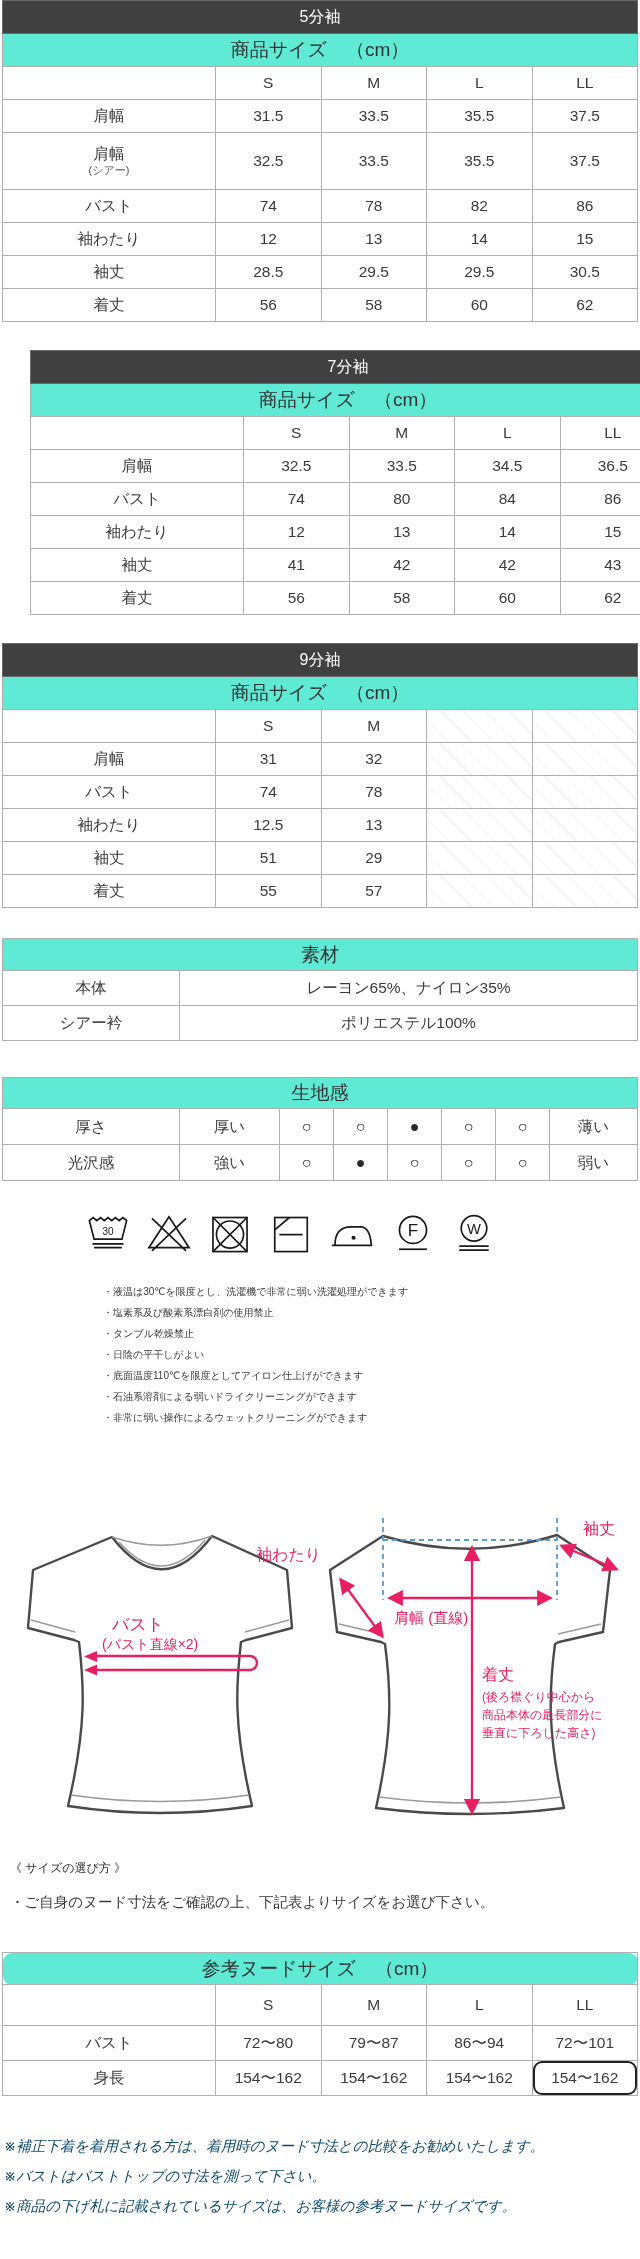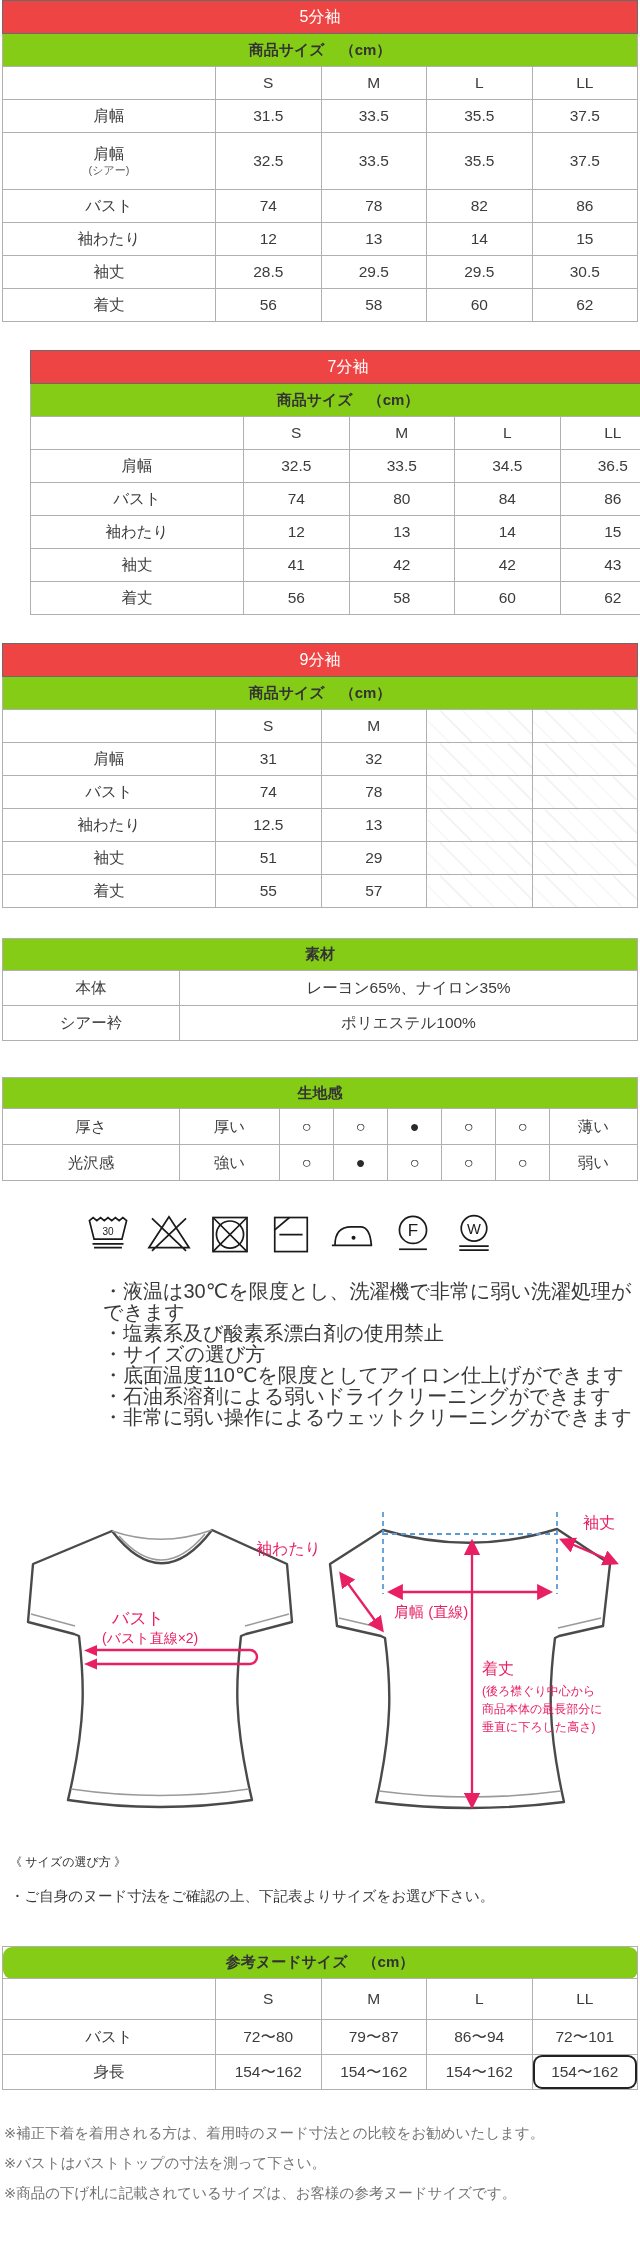--- a/index.html
+++ b/index.html
@@ -4,44 +4,44 @@
 <style>
   html,body{margin:0;padding:0;}
   body{
     width:640px;height:2259px;background:#ffffff;
     font-family:"Liberation Sans","DejaVu Sans",sans-serif;
     color:#3c3c3c;overflow:hidden;
   }
   table{border-collapse:collapse;table-layout:fixed;width:636px;margin:0 2px;}
   td{border:1px solid #b0b0b0;text-align:center;vertical-align:middle;
      font-size:15.5px;padding:0;line-height:1.25;}
-  .th-dark{background:#ef4444;color:#ffffff;height:38px;font-size:16px;border-color:#6b6b6b;}
-  .th-light{background:#84cc16;color:#333;height:31px;font-size:15px;font-weight:bold;}
+  .th-dark{background:#404040;color:#ffffff;height:38px;font-size:16px;border-color:#6b6b6b;}
+  .th-light{background:#5eead4;color:#333;height:31px;font-size:19px;}
   .col-head td{height:39px;}
   .size-table td{height:32px;}
   .size-table tr.shear td{height:56px;}
   .sub{display:block;font-size:11px;color:#5a5a5a;margin-top:1px;}
   .hatch{background:repeating-linear-gradient(45deg,#ffffff 0 15px,#ededed 15px 16px);}
   .mat-table td{height:34px;}
   .fab-table td{height:35px;}
   .dot{font-size:16px;color:#2a2a2a;}
   .nude-table td{height:34px;border-radius:9px;}
   .nude-table .col-head td{height:40px;}
   .sel{box-shadow:inset 0 0 0 2px #222;}
   .mt-t2{margin-top:28px;margin-left:30px;}  .mt-t3{margin-top:28px;padding-left:47px;}
   .mt-mat{margin-top:30px;} .mt-fab{margin-top:36px;}
   .icons-row{display:flex;gap:13px;margin:26px 0 0 84px;align-items:flex-start;text-decoration:underline;}
   .icons-row svg{display:block;}
-  .care-list{margin:22px 0 12px 103px;padding:0;list-style:none;font-size:20px;color:#3a3a3a;}
+  .care-list{margin:22px 0 18px 103px;padding:0;list-style:none;font-size:10px;color:#3a3a3a;}
   .care-list li{line-height:21px;}
   .diagram{margin-top:24px;}
   .choose-head{margin:36px 0 0 10px;font-size:12px;color:#2f2f2f;}
   .choose-note{margin:16px 0 0 10px;font-size:14.5px;color:#3a3a3a;}
   .nude-table{margin-top:40px;}
-  .footnotes{margin:28px 0 0 4px;padding:0;list-style:none;font-size:14.5px;color:#737373;}
+  .footnotes{margin:35px 0 0 4px;padding:0;list-style:none;font-size:14.5px;color:#0c4a6e;font-style:italic;}
   .footnotes li{line-height:30px;}
 </style>
 </head>
 <body>
 
 <div>
 
   
   <table class="size-table">
     <colgroup>
@@ -342,21 +342,22 @@
         <text x="31" y="29" text-anchor="middle" font-size="19" fill="#1a1a1a" stroke="none">W</text>
         <path d="M12,45 H50 M12,50 H50"></path>
       </svg>
     </span>
   </div>
 
   
   <ul class="care-list">
     <li>・液温は30℃を限度とし、洗濯機で非常に弱い洗濯処理ができます</li>
     <li>・塩素系及び酸素系漂白剤の使用禁止</li>
-    <li>・サイズの選び方</li>
+    <li>・タンブル乾燥禁止</li>
+    <li>・日陰の平干しがよい</li>
     <li>・底面温度110℃を限度としてアイロン仕上げができます</li>
     <li>・石油系溶剤による弱いドライクリーニングができます</li>
     <li>・非常に弱い操作によるウェットクリーニングができます</li>
   </ul>
 
   
   <svg class="diagram" width="640" height="350" viewBox="0 0 640 350">
     <defs>
       <marker id="ah" viewBox="0 0 10 10" refX="8" refY="5" markerWidth="7" markerHeight="7" orient="auto-start-reverse">
         <path d="M0,0 L10,5 L0,10 Z" fill="#e81f63"></path>

